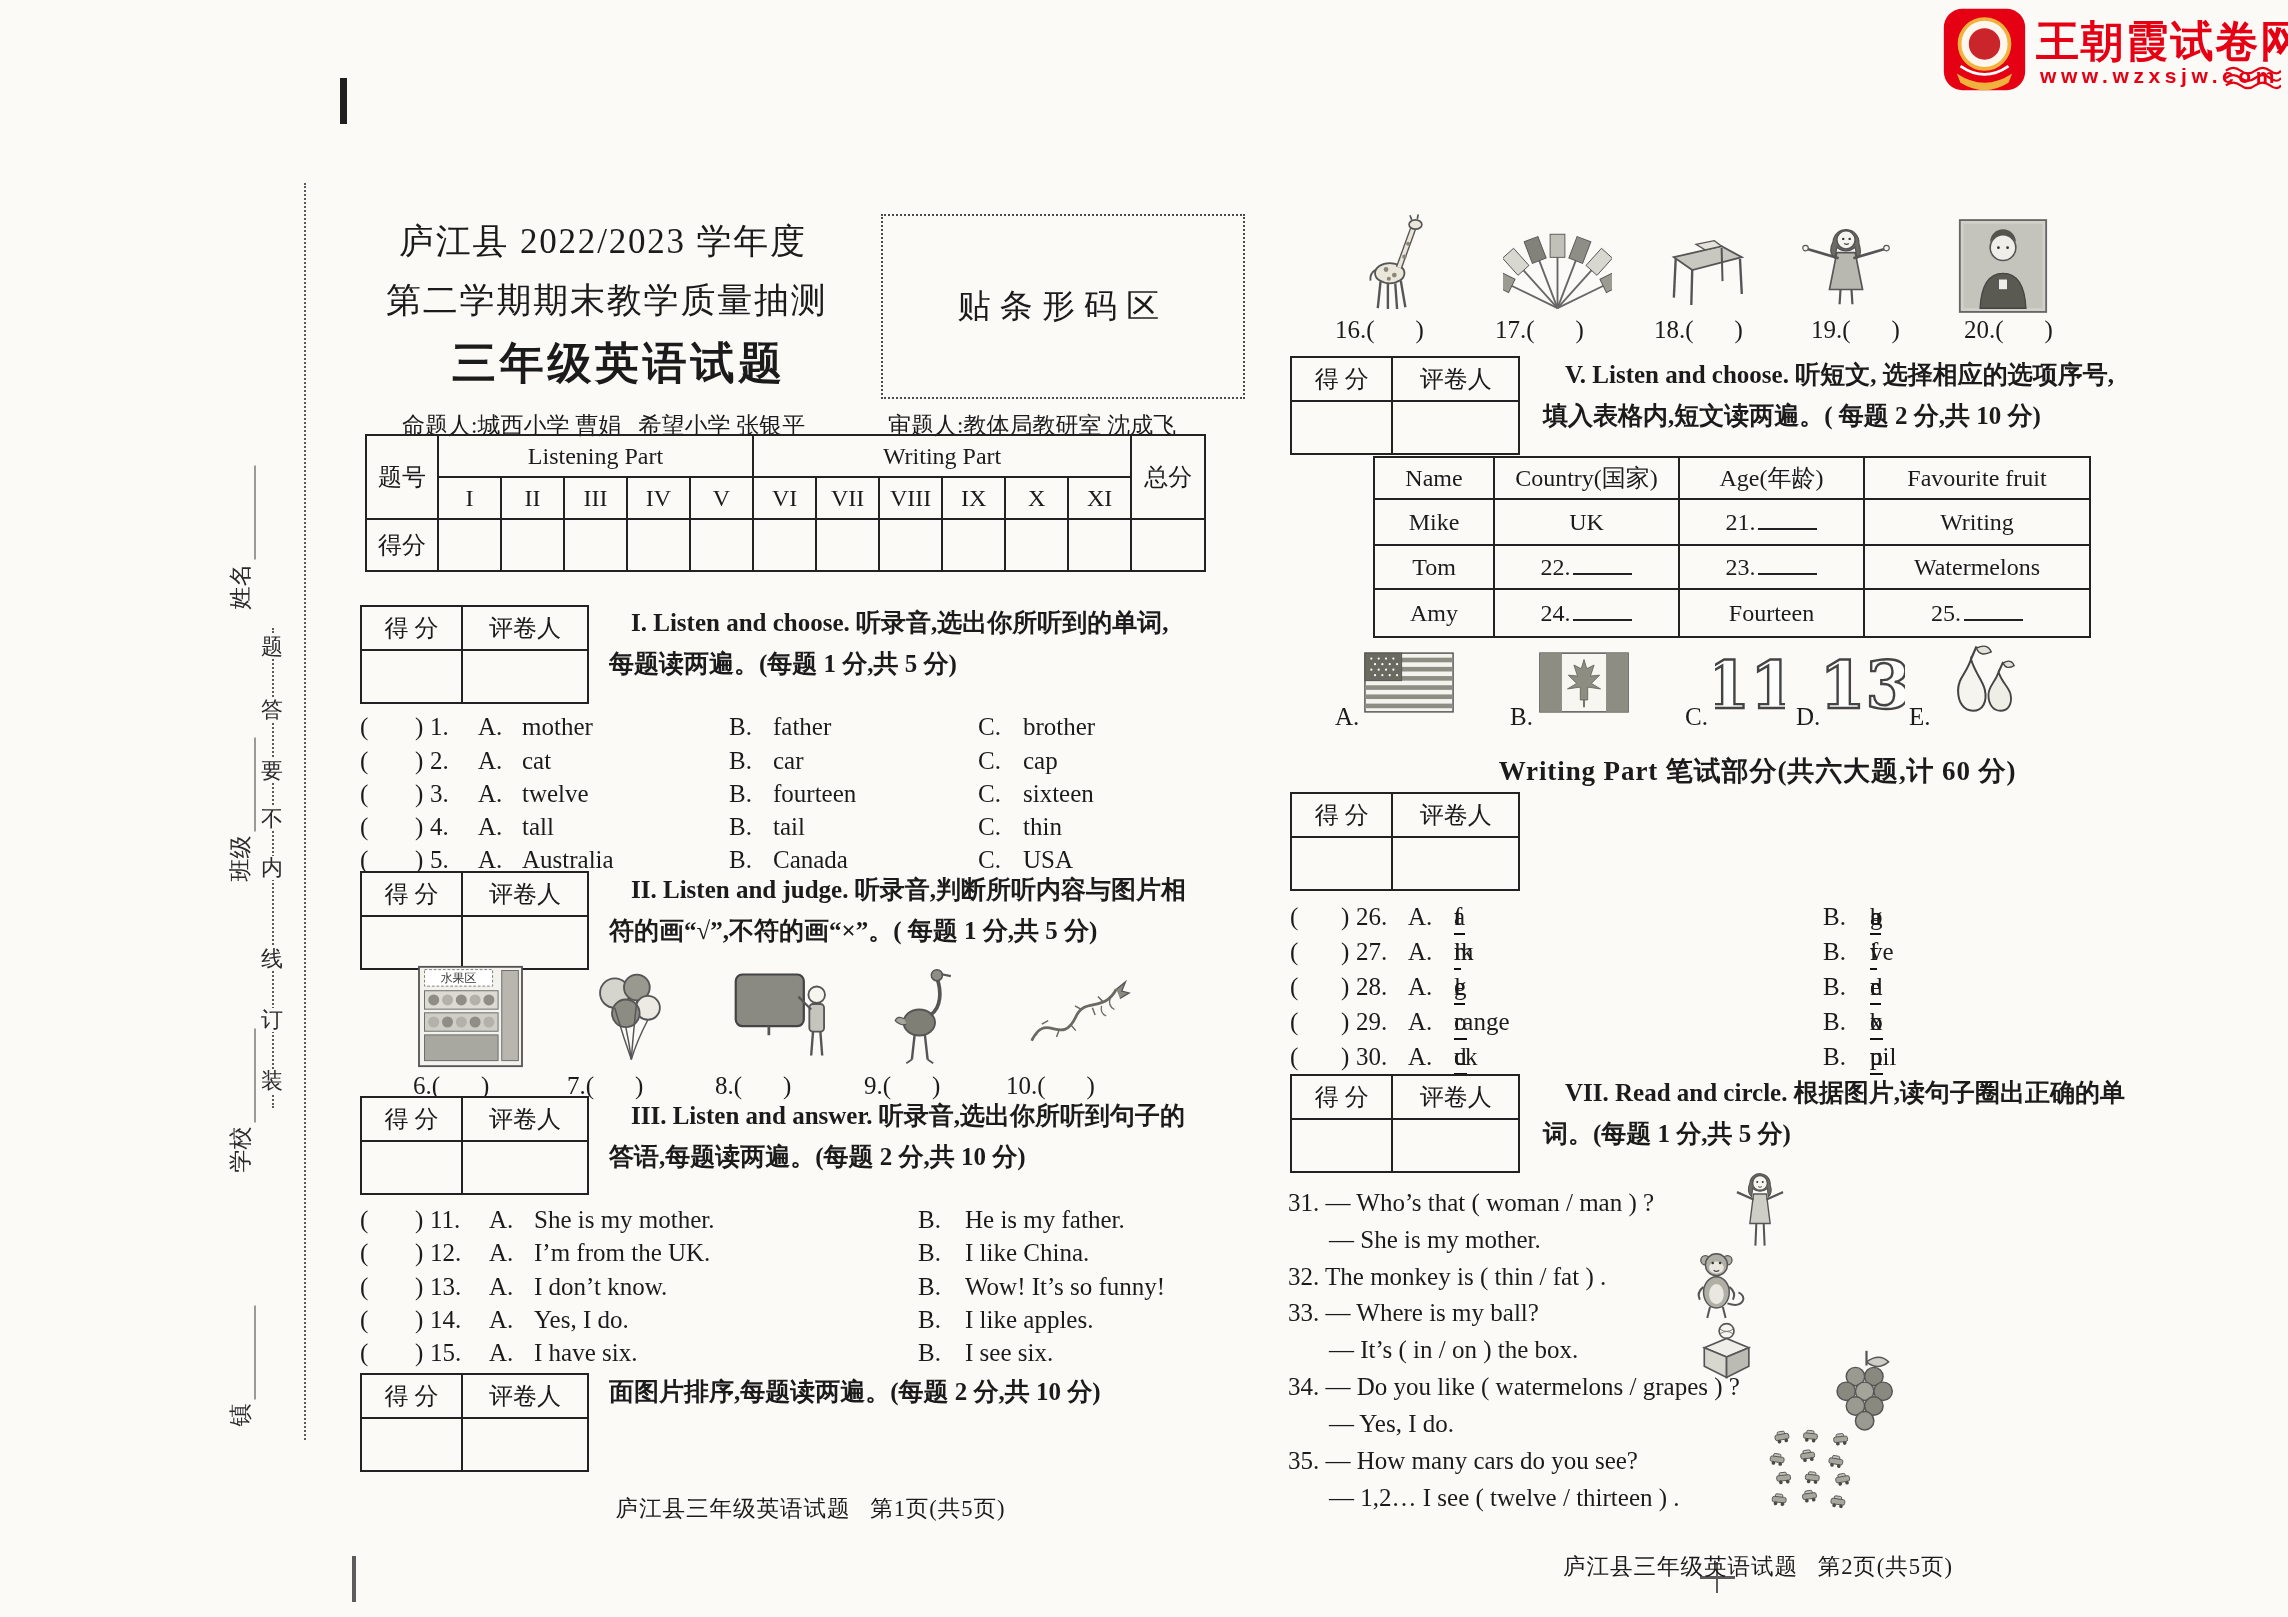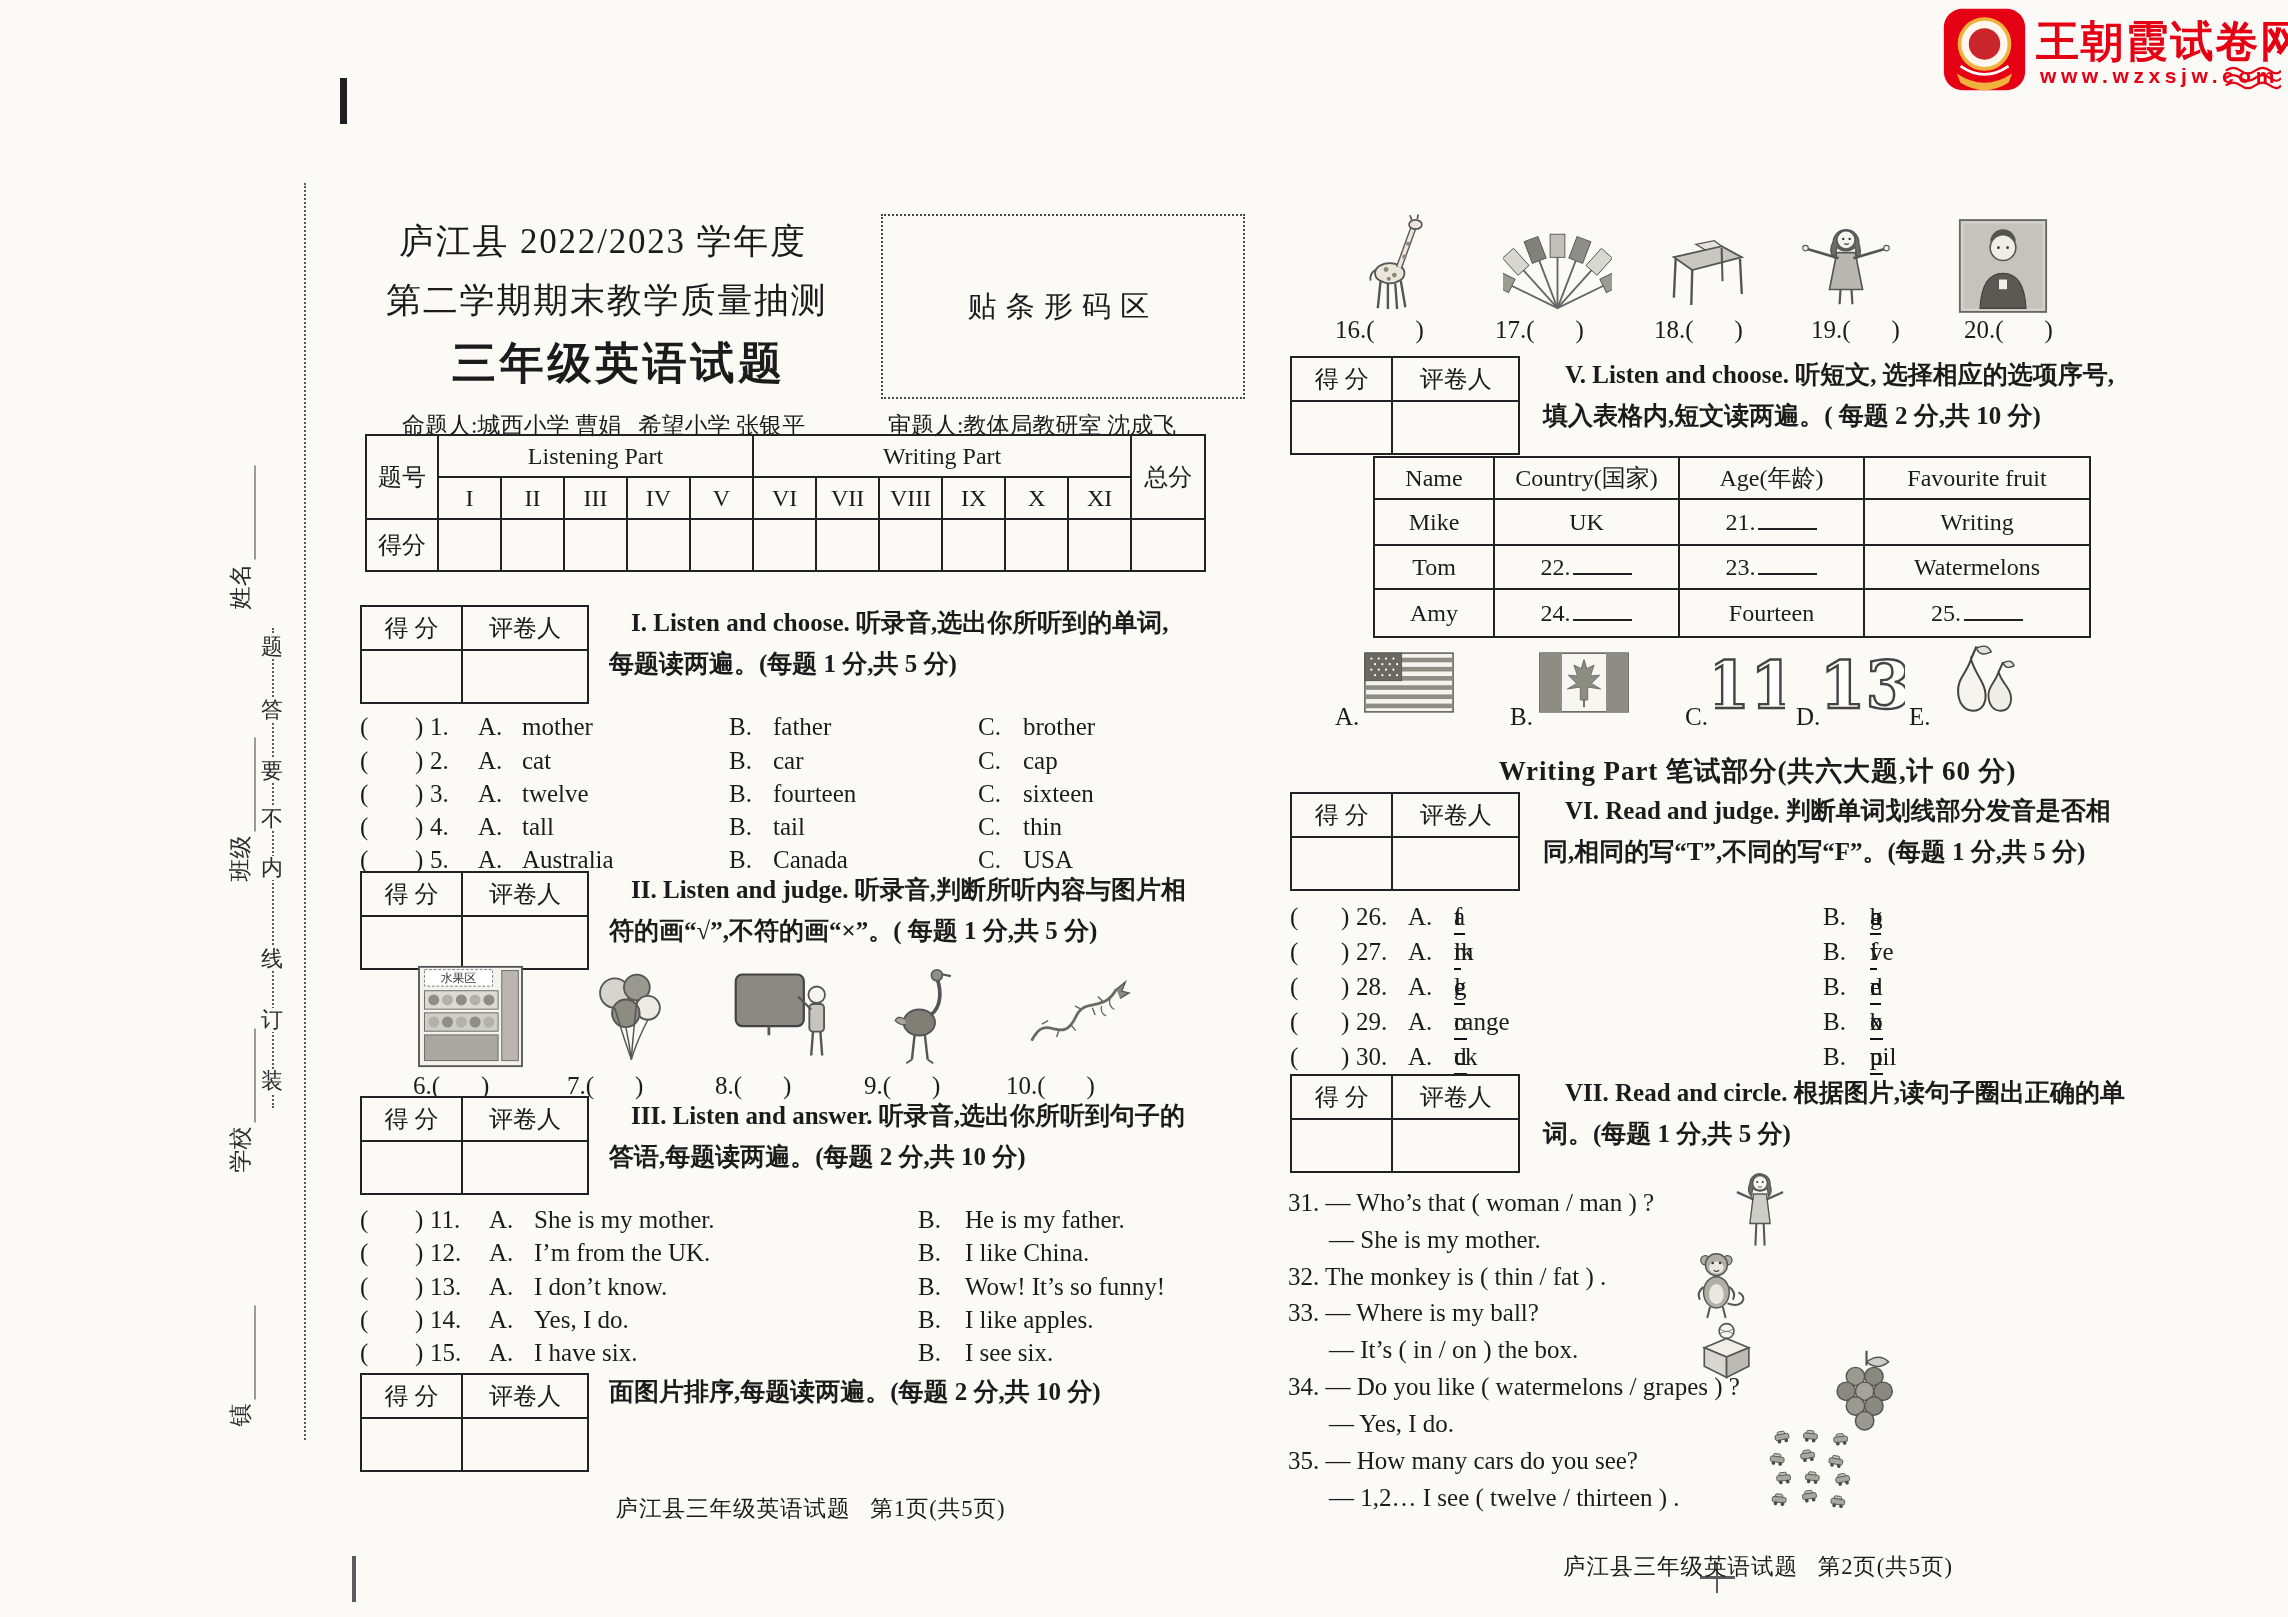--- a/index.html
+++ b/index.html
@@ -16,21 +16,21 @@
           display:flex;align-items:flex-end;font-size:23px;color:#2a2a2a;white-space:pre;}
   .mline{display:inline-block;width:94px;border-bottom:1.8px solid #3a3a3a;height:5.5px;margin-left:3.7px;}
   
   .logo-name{color:#e60014;font-size:43px;font-weight:bold;font-family:"Liberation Sans","DejaVu Sans",sans-serif;letter-spacing:1.8px;}
   .logo-url{color:#e60014;font-size:21px;font-weight:bold;font-family:"Liberation Sans","DejaVu Sans",sans-serif;letter-spacing:4.6px;}
   
   .t1{font-size:35px;letter-spacing:1.8px;}
   .t3{font-size:44px;font-weight:bold;font-family:"Liberation Sans","DejaVu Sans",sans-serif;letter-spacing:3.7px;}
   .meta{font-size:23px;}
   .barcode{border:2.8px dotted #4a4a4a;display:flex;align-items:center;justify-content:center;
-           font-size:29px;letter-spacing:9.2px;}
+           font-size:33px;letter-spacing:9.2px;}
   
   table.grid{border-collapse:collapse;table-layout:fixed;}
   table.grid td{border:2.2px solid #222;text-align:center;font-size:24px;padding:0;}
   
   .sbox{display:grid;grid-template-columns:44% 56%;grid-template-rows:42px 53px;border:2.4px solid #222;background:#fbfaf7;}
   .sbox>div{display:flex;align-items:center;justify-content:center;font-size:24px;border-left:2px solid #222;border-top:2px solid #222;}
   .sbox>div:nth-child(odd){border-left:none;}
   .sbox>div:nth-child(-n+2){border-top:none;}
   
   .inst{font-size:25px;font-weight:bold;line-height:41px;}
@@ -480,24 +480,20 @@
   </svg>
 
   <div class="abs hdr t" style="left:1347px;top:753px;width:821px;">Writing Part 笔试部分(共六大题,计 60 分)</div>
 
   <div class="abs sbox" style="left:1290px;top:792px;width:226px;">
     <div>得 分</div>
     <div>评卷人</div>
     <div></div>
     <div></div>
   </div>
-  <div class="abs inst" style="left:1543px;top:790px;width:628px;">
-    <div class="l1">VI. Read and judge. 判断单词划线部分发音是否相</div>
-    <div class="l2">同,相同的写“T”,不同的写“F”。(每题 1 分,共 5 分)</div>
-  </div>
 
   <div class="qrow" style="left:1290px;top:903px;width:923px;">
     <span style="left:0">(</span><span style="left:51px">)</span><span style="left:66px">26.</span><span style="left:118px">A.</span><span style="left:164px"><span>f</span><span class="u">a</span><span>t</span></span><span style="left:533px">B.</span><span style="left:580px"><span>b</span><span class="u">a</span><span>g</span></span>
   </div>
   <div class="qrow" style="left:1290px;top:938px;width:923px;">
     <span style="left:0">(</span><span style="left:51px">)</span><span style="left:66px">27.</span><span style="left:118px">A.</span><span style="left:164px"><span>m</span><span class="u">i</span><span>lk</span></span><span style="left:533px">B.</span><span style="left:580px"><span>f</span><span class="u">i</span><span>ve</span></span>
   </div>
   <div class="qrow" style="left:1290px;top:973px;width:923px;">
     <span style="left:0">(</span><span style="left:51px">)</span><span style="left:66px">28.</span><span style="left:118px">A.</span><span style="left:164px"><span>l</span><span class="u">e</span><span>g</span></span><span style="left:533px">B.</span><span style="left:580px"><span>r</span><span class="u">e</span><span>d</span></span>
   </div>

